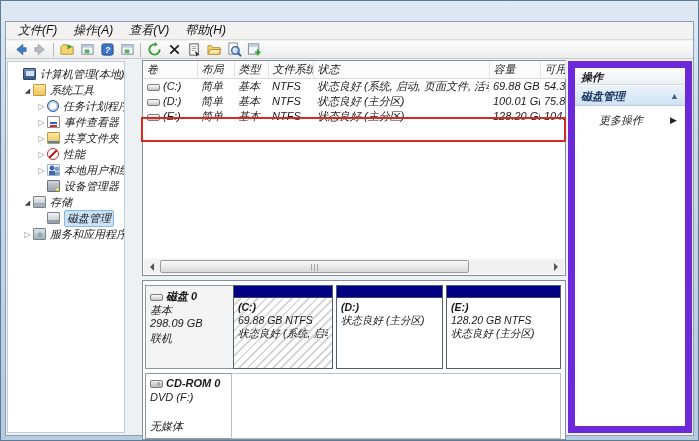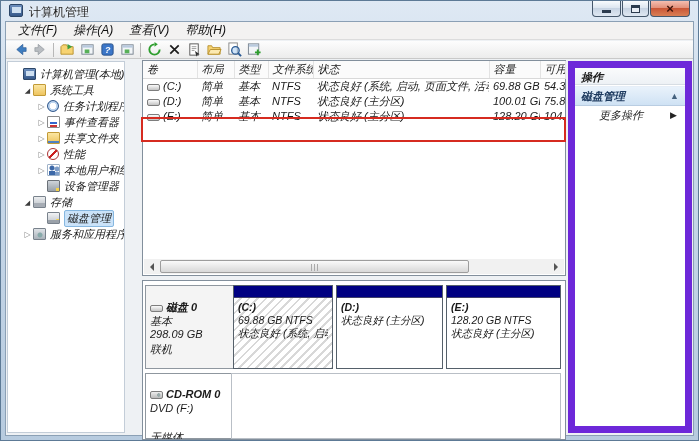--- a/index.html
+++ b/index.html
@@ -80,64 +80,49 @@
   .sarrow { width:16px; height:15px; background:#f1f1f1; display:flex; align-items:center; justify-content:center; }
   .tri-l { width:0; height:0; border:4px solid transparent; border-right-color:#555; border-left:none; }
   .tri-r { width:0; height:0; border:4px solid transparent; border-left-color:#555; border-right:none; }
   .sthumb { position:absolute; left:16px; top:1px; width:309px; height:13px; border:1px solid #9d9d9d;
     border-radius:2px; background:linear-gradient(#fafafa,#d8d8d8); }
   .sthumb::after { content:""; position:absolute; left:50%; top:3px; width:8px; height:7px; margin-left:-4px;
     background:repeating-linear-gradient(90deg,#aaa 0 1px,transparent 1px 3px); }
   
   .graph-box { position:absolute; left:136px; top:220px; width:424px; height:160px;
     background:#fff; border:1px solid #828f9c; overflow:hidden; }
-  .disk-info { position:absolute; left:2px; width:98px; background:#f4f4f4; border:1px solid #8f979f; padding:14px 4px; }
+  .disk-info { position:absolute; left:2px; width:98px; background:#f4f4f4; border:1px solid #8f979f; padding:3px 4px; }
   .disk-info .line { height:14px; white-space:nowrap; overflow:hidden; }
   .disk-title { font-weight:bold; }
   .cd-ico { display:inline-block; width:13px; height:8px; border:1px solid #7d7d7d; border-radius:2px;
     background:radial-gradient(circle at 70% 50%,#9aa 0 1.5px,transparent 2px),linear-gradient(#eee,#bbb); vertical-align:-1px; margin-right:3px; }
   .part { position:absolute; border:1px solid #55606a; background:#fff; overflow:hidden; }
   .part-band { height:12px; background:#000082; border-bottom:1px solid #40406a; }
   .part-body { padding:3px 4px 0 4px; }
   .part-body .line { height:13px; white-space:nowrap; overflow:hidden; font-size:10.5px; }
   .part-name { font-weight:bold; }
   .part-sel .part-body { background:repeating-linear-gradient(135deg,#ffffff 0 4px,#d8d8d8 4px 6px); height:100%; }
   .empty-region { position:absolute; border:1px solid #b9bfc6; background:#fff; }
   
   .actions-panel { position:absolute; left:562px; right:1px; top:1px; bottom:2px;
     background:#fff; border:7px solid #6d28d9; }
   .actions-header { height:17px; background:linear-gradient(#fafbfc,#edf1f5); border-bottom:1px solid #d7dde3;
     font-weight:bold; padding:2px 6px 0 6px; color:#1a1a1a; }
   .actions-group { height:20px; margin-top:1px; background:linear-gradient(#e9f2fb,#cfe2f4);
     border-top:1px solid #e6eef7; border-bottom:1px solid #b9cde2; display:flex; align-items:center;
     padding:0 6px; font-weight:bold; color:#1d3a5f; }
   .actions-group .caret { margin-left:auto; color:#44617e; font-size:9px; }
-  .actions-more { height:18px; display:flex; align-items:center; padding:0 8px 0 24px; color:#1a1a1a; }
+  .actions-more { height:18px; margin-top:5px; display:flex; align-items:center; padding:0 8px 0 24px; color:#1a1a1a; }
   .actions-more .caret { margin-left:auto; color:#222; font-size:9px; }
 </style>
 </head>
 <body>
 
 <div class="window">
 
-  <div class="titlebar">
-    <span class="app-icon"></span>
-    <span class="title-text">计算机管理</span>
-    <div class="winbtns">
-      <div class="wbtn wbtn-min">
-          <span class="glyph-min"></span>
-        </div>
-      <div class="wbtn wbtn-max">
-          <span class="glyph-max"></span>
-        </div>
-      <div class="wbtn wbtn-close">
-          <span class="glyph-close">×</span>
-        </div>
-    </div>
-  </div>
 
   <div class="client">
 
     <div class="menubar">
       <span class="menu-item">文件(F)</span>
       <span class="menu-item">操作(A)</span>
       <span class="menu-item">查看(V)</span>
       <span class="menu-item">帮助(H)</span>
     </div>
 

